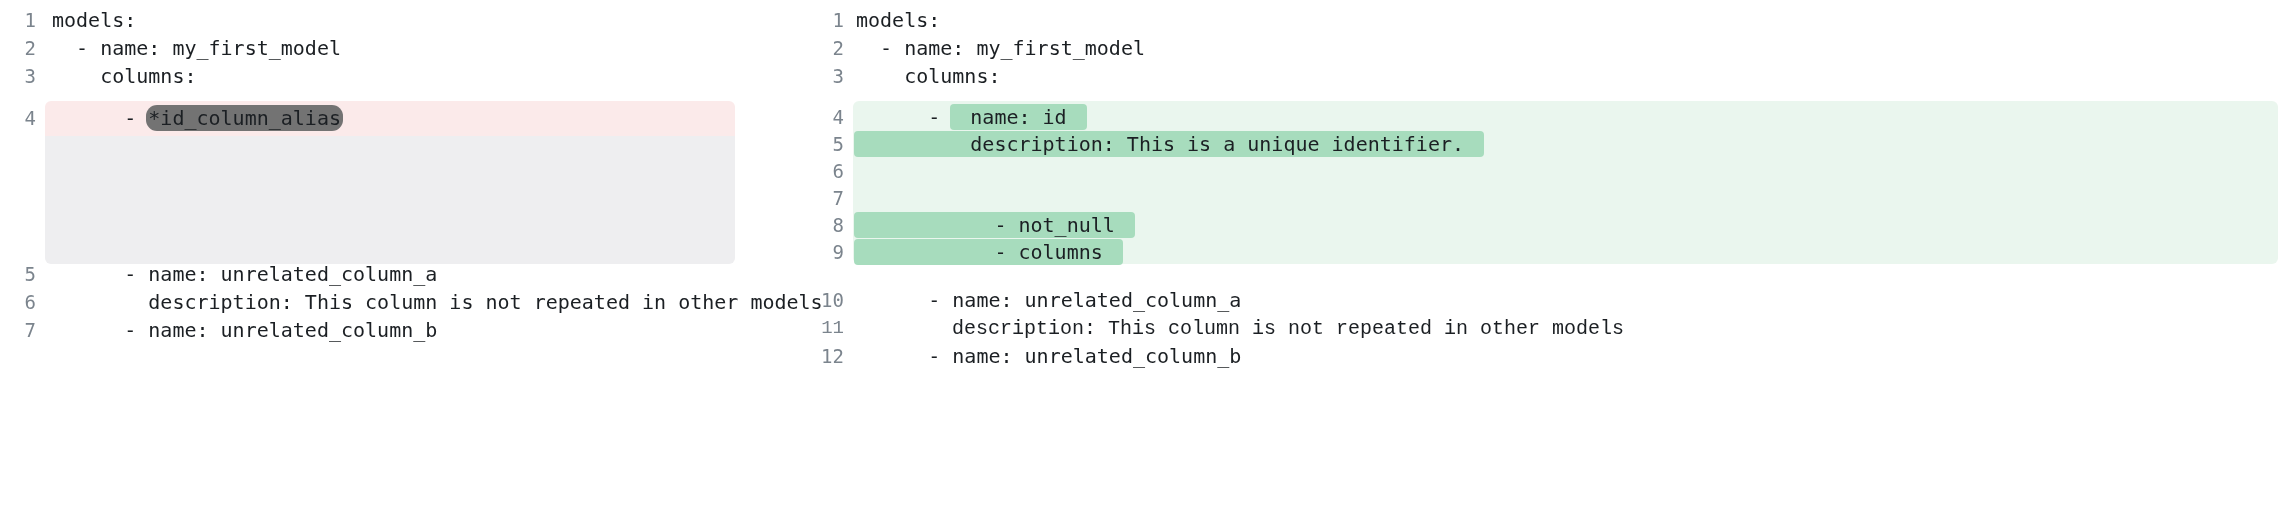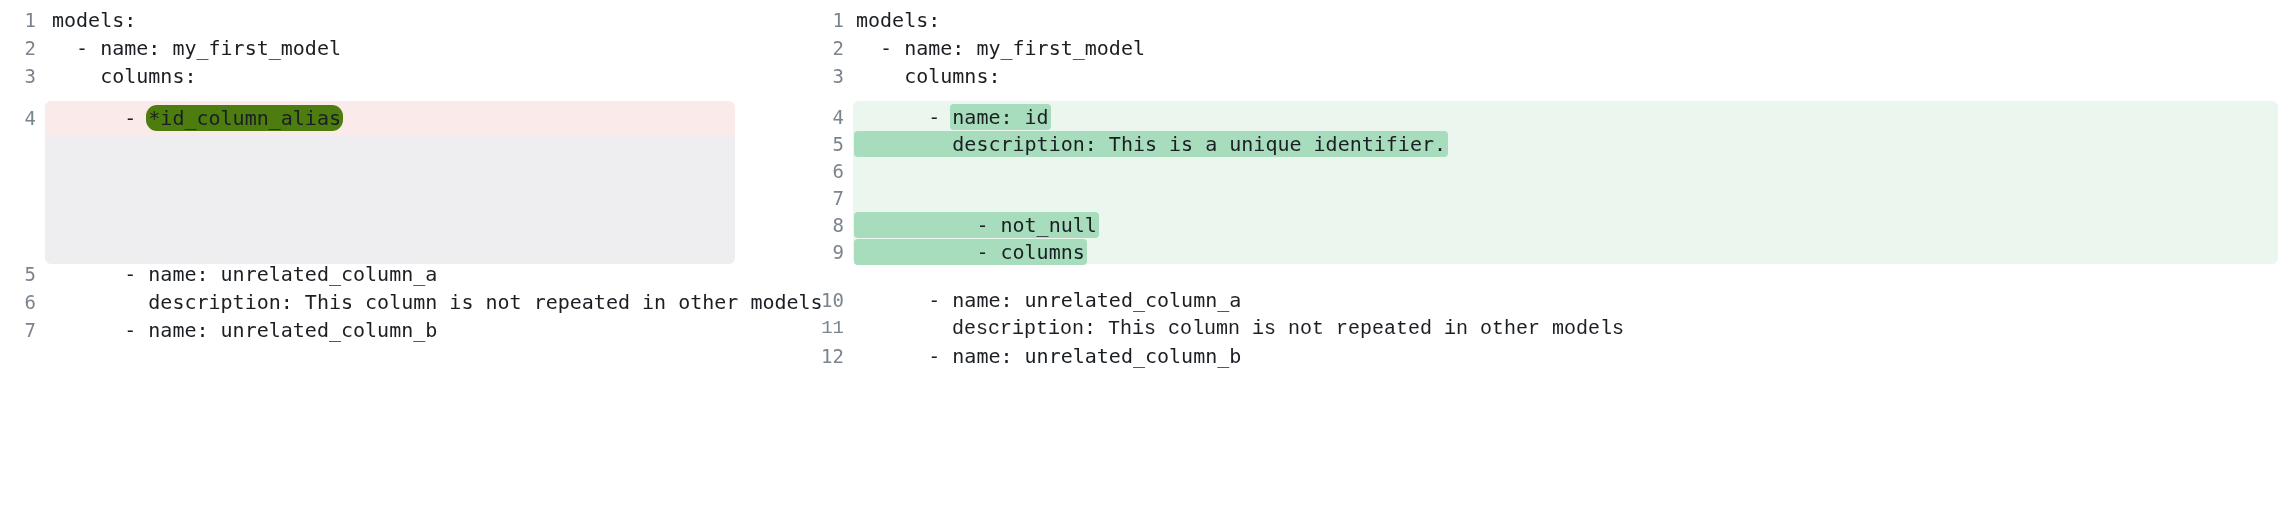--- a/index.html
+++ b/index.html
@@ -76,29 +76,29 @@
     min-width: 44px;
   }
   .code {
     color: #1b1f23;
     padding-left: 16px;
     font-size: 20px;
   }
   .pane-right .code { padding-left: 12px; }
 
   .hl-red {
-    background: #4d7c0f;
+    background: #737373;
     border-radius: 11px;
     padding: 1px 2px;
     margin: 0 -2px;
   }
   .hl-green {
     background: #a7dcbd;
     border-radius: 4px;
-    padding: 1px 2px;
+    padding: 1px 20px;
     margin: 0 -2px;
   }
   .spacer-14 { height: 14px; }
   .spacer-20 { height: 20px; }
 
   .stack { position: relative; z-index: 2; }
 </style>
 </head>
 <body>
 

